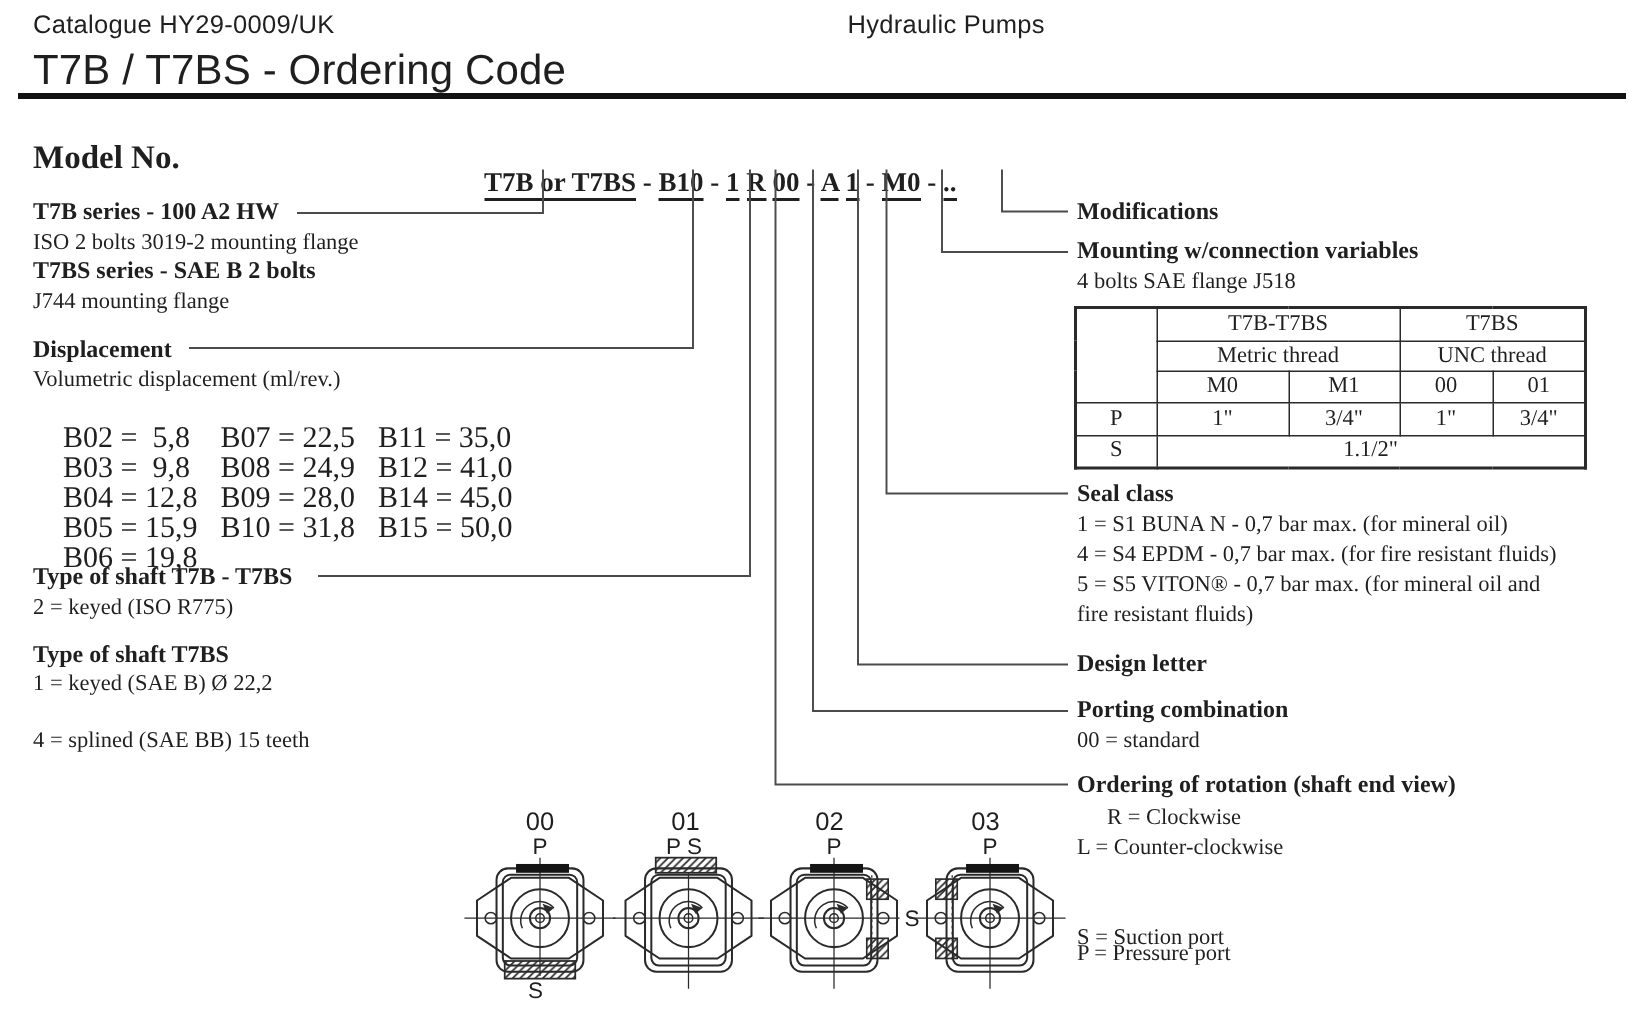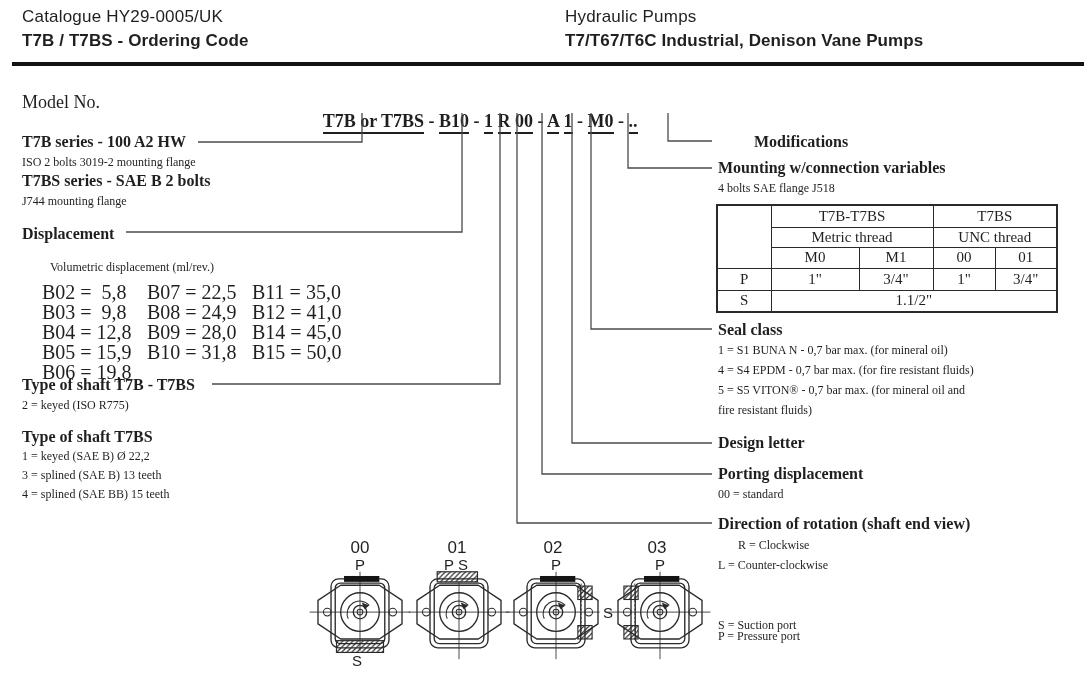--- a/index.html
+++ b/index.html
@@ -5,25 +5,25 @@
   * { margin:0; padding:0; box-sizing:border-box; }
   html,body { background:#ffffff; }
   .page {
     position:relative; width:1092px; height:676px; background:#fff;
     font-family:"Liberation Serif", serif; color:#1f1f1f; overflow:hidden;
   }
   .abs { position:absolute; }
   .sans { font-family:"Liberation Sans", sans-serif; }
   .b { font-weight:bold; }
   .h-small { font-size:17px; letter-spacing:0.2px; }
-  .h-big { font-size:17px; font-weight:bold; letter-spacing:0.1px; }
+  .h-big { font-size:28px; font-weight:normal; letter-spacing:0.1px; }
   .rule { background:#121212; height:4px; }
-  .txt { font-size:12px; line-height:20px; white-space:pre;font-family:Liberation Serif, serif; }
+  .txt { font-size:15px; line-height:20px; white-space:pre;font-family:Liberation Serif, serif; }
   .sec-h { font-size:16px; line-height:20px; font-weight:bold; white-space:pre; }
-  .model-label { font-size:18px; font-weight:normal; }
+  .model-label { font-size:22px; font-weight:bold; }
   .code { font-size:18px; font-weight:bold; white-space:pre; }
   .code .u { border-bottom:2px solid #1f1f1f; padding-bottom:1px; }
   .disp-row span { display:inline-block; width:105px; }
   .disp-row { font-size:20px; line-height:20px; white-space:pre; }
   table.ports {
     border-collapse:collapse; table-layout:fixed;
     font-size:15px; text-align:center; color:#1f1f1f;
   }
   table.ports td, table.ports th {
     border:1px solid #2a2a2a; padding:0; vertical-align:middle;
@@ -33,24 +33,23 @@
   .pump-code { font-size:17px; }
   .port-lbl { font-size:15px; }
   .lbl-c { transform:translateX(-50%); text-align:center; }
   svg { display:block; }
 </style>
 </head>
 <body>
 
 <div class="page">
 
-  <div class="abs sans h-small" style="left:22px; top:7px;">Catalogue HY29-0005/UK</div>
+  <div class="abs sans h-small" style="left:22px; top:7px;">Catalogue HY29-0009/UK</div>
   <div class="abs sans h-big" style="left:22px; top:31px;">T7B / T7BS - Ordering Code</div>
   <div class="abs sans h-small" style="left:565px; top:7px;">Hydraulic Pumps</div>
-  <div class="abs sans h-big" style="left:565px; top:31px;">T7/T67/T6C Industrial, Denison Vane Pumps</div>
   <div class="abs rule" style="left:12px; top:62px; width:1072px;"></div>
 
   <div class="abs model-label" style="left:22px; top:92px;">Model No.</div>
   <div class="abs code" style="left:305px; top:90px;">
     <span class="u">T7B or T7BS</span><span> - </span><span class="u">B10</span><span> - </span><span class="u">1</span><span> </span><span class="u">R</span><span> </span><span class="u">00</span><span> - </span><span class="u">A</span><span> </span><span class="u">1</span><span> - </span><span class="u">M0</span><span> - </span><span class="u">..</span>
   </div>
 
   <svg class="abs" style="left:0; top:0;" width="1092" height="676" viewBox="0 0 1092 676">
     <g fill="none" stroke="#4b4b4d" stroke-width="1.3">
       <path d="M362 113 V142 H198"></path>
@@ -64,21 +63,21 @@
       <path d="M668 113 V141 H712"></path>
     </g>
   </svg>
 
   <div class="abs sec-h" style="left:22px; top:132px;">T7B series - 100 A2 HW</div>
   <div class="abs txt" style="left:22px; top:152px;">ISO 2 bolts 3019-2 mounting flange</div>
   <div class="abs sec-h" style="left:22px; top:171px;">T7BS series - SAE B 2 bolts</div>
   <div class="abs txt" style="left:22px; top:191px;">J744 mounting flange</div>
 
   <div class="abs sec-h" style="left:22px; top:224px;">Displacement</div>
-  <div class="abs txt" style="left:22px; top:257px;margin-left:28px;">Volumetric displacement (ml/rev.)</div>
+  <div class="abs txt" style="left:22px; top:243px;">Volumetric displacement (ml/rev.)</div>
   <div class="abs disp-row" style="left:22px; top:262px;">
     <span>B02 =  5,8</span><span>B07 = 22,5</span><span>B11 = 35,0</span>
   </div>
   <div class="abs disp-row" style="left:22px; top:282px;">
     <span>B03 =  9,8</span><span>B08 = 24,9</span><span>B12 = 41,0</span>
   </div>
   <div class="abs disp-row" style="left:22px; top:302px;">
     <span>B04 = 12,8</span><span>B09 = 28,0</span><span>B14 = 45,0</span>
   </div>
   <div class="abs disp-row" style="left:22px; top:322px;">
@@ -86,24 +85,23 @@
   </div>
   <div class="abs disp-row" style="left:22px; top:342px;">
     <span>B06 = 19,8</span>
   </div>
 
   <div class="abs sec-h" style="left:22px; top:375px;">Type of shaft T7B - T7BS</div>
   <div class="abs txt" style="left:22px; top:395px;">2 = keyed (ISO R775)</div>
 
   <div class="abs sec-h" style="left:22px; top:427px;">Type of shaft T7BS</div>
   <div class="abs txt" style="left:22px; top:446px;">1 = keyed (SAE B) Ø 22,2</div>
-  <div class="abs txt" style="left:22px; top:465px;">3 = splined (SAE B) 13 teeth</div>
   <div class="abs txt" style="left:22px; top:484px;">4 = splined (SAE BB) 15 teeth</div>
 
-  <div class="abs sec-h" style="left:718px; top:132px;margin-left:36px;">Modifications</div>
+  <div class="abs sec-h" style="left:718px; top:132px;">Modifications</div>
 
   <div class="abs sec-h" style="left:718px; top:158px;">Mounting w/connection variables</div>
   <div class="abs txt" style="left:718px; top:178px;">4 bolts SAE flange J518</div>
 
   <table class="ports abs" style="left:716px; top:204px; width:342px; height:108px;">
     <colgroup>
         <col style="width:54px">
         <col style="width:88px">
         <col style="width:74px">
         <col style="width:62px">
@@ -140,24 +138,24 @@
     </table>
 
   <div class="abs sec-h" style="left:718px; top:320px;">Seal class</div>
   <div class="abs txt" style="left:718px; top:340px;">1 = S1 BUNA N - 0,7 bar max. (for mineral oil)</div>
   <div class="abs txt" style="left:718px; top:360px;">4 = S4 EPDM - 0,7 bar max. (for fire resistant fluids)</div>
   <div class="abs txt" style="left:718px; top:380px;">5 = S5 VITON® - 0,7 bar max. (for mineral oil and</div>
   <div class="abs txt" style="left:718px; top:400px;">fire resistant fluids)</div>
 
   <div class="abs sec-h" style="left:718px; top:433px;">Design letter</div>
 
-  <div class="abs sec-h" style="left:718px; top:464px;">Porting displacement</div>
+  <div class="abs sec-h" style="left:718px; top:464px;">Porting combination</div>
   <div class="abs txt" style="left:718px; top:484px;">00 = standard</div>
 
-  <div class="abs sec-h" style="left:718px; top:514px;">Direction of rotation (shaft end view)</div>
+  <div class="abs sec-h" style="left:718px; top:514px;">Ordering of rotation (shaft end view)</div>
   <div class="abs txt" style="left:738px; top:535px;">R = Clockwise</div>
   <div class="abs txt" style="left:718px; top:555px;">L = Counter-clockwise</div>
 
   <div class="abs txt" style="left:718px; top:626px;">P = Pressure port</div>
   <div class="abs txt" style="left:718px; top:615px;">S = Suction port</div>
 
   <div class="abs sans pump-code lbl-c" style="left:360px; top:538px;">00</div>
   <div class="abs sans port-lbl lbl-c" style="left:360px; top:556px;">P</div>
   <div class="abs sans port-lbl lbl-c" style="left:357px; top:652px;">S</div>
   <svg class="abs" style="left:318px; top:570px; overflow:visible;" width="84" height="101" viewBox="0 0 100 120">

